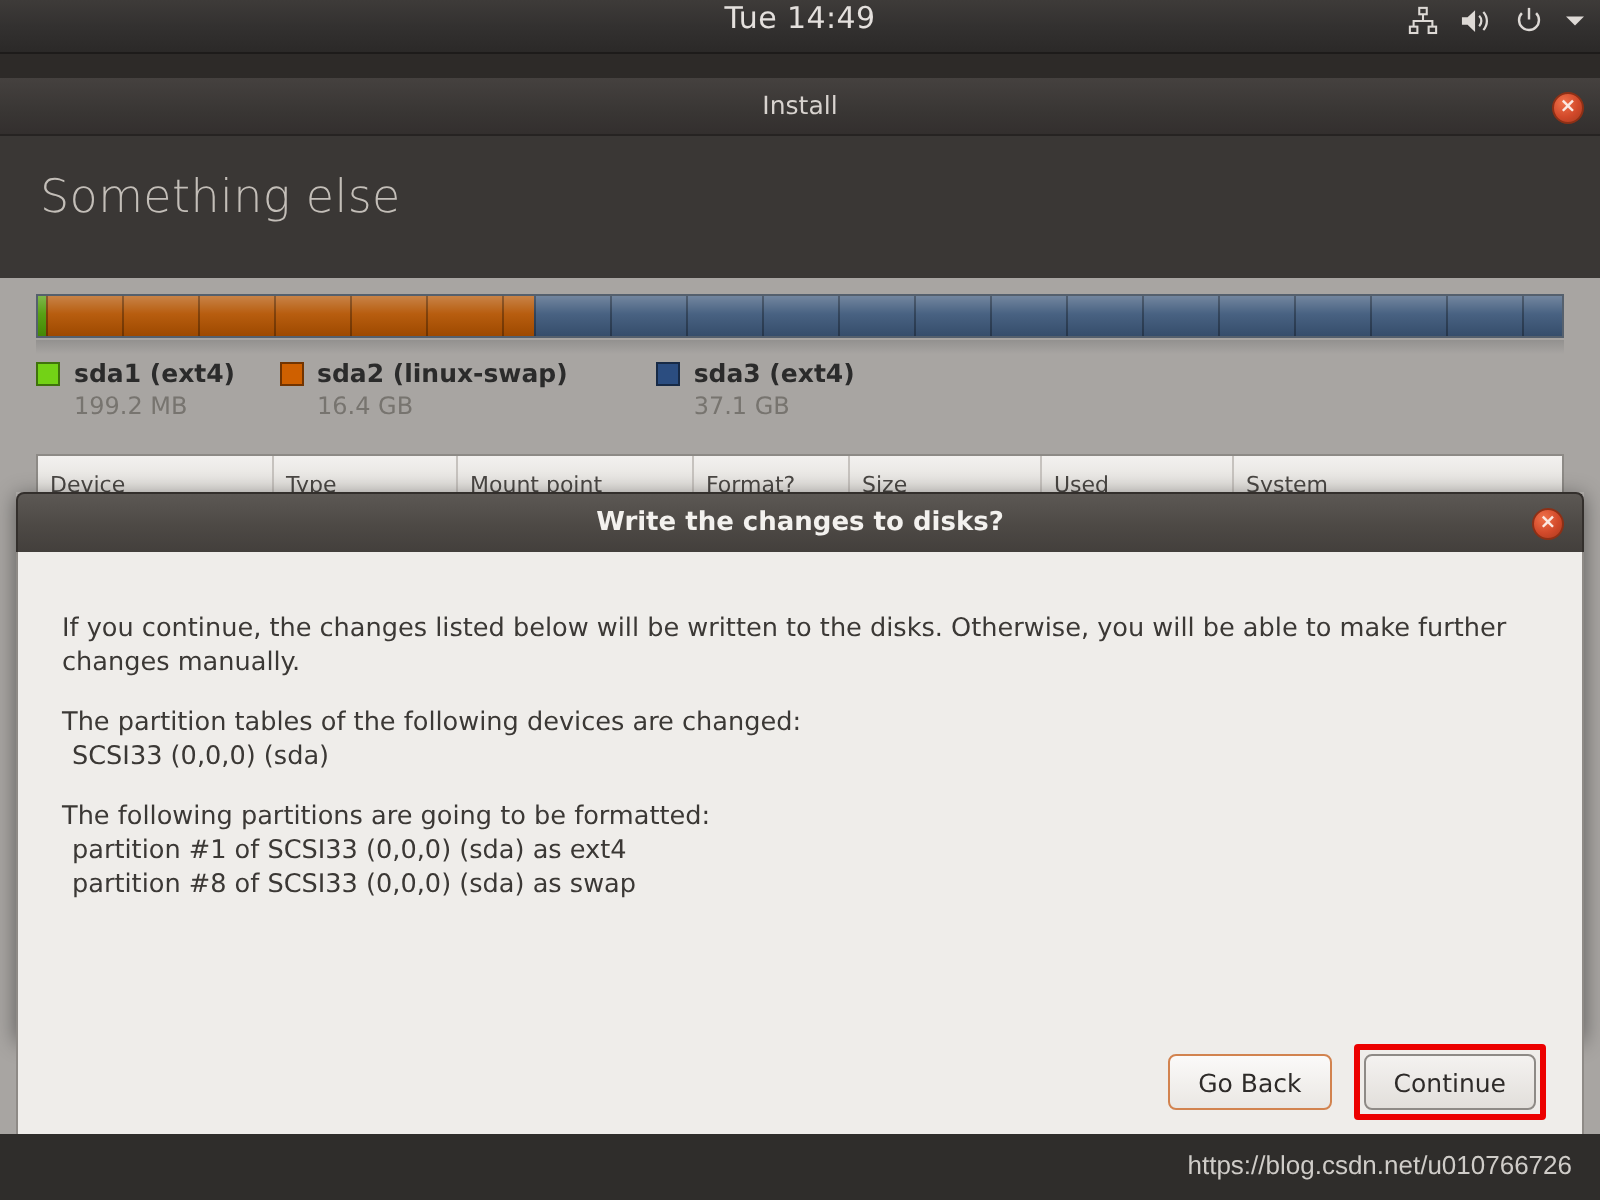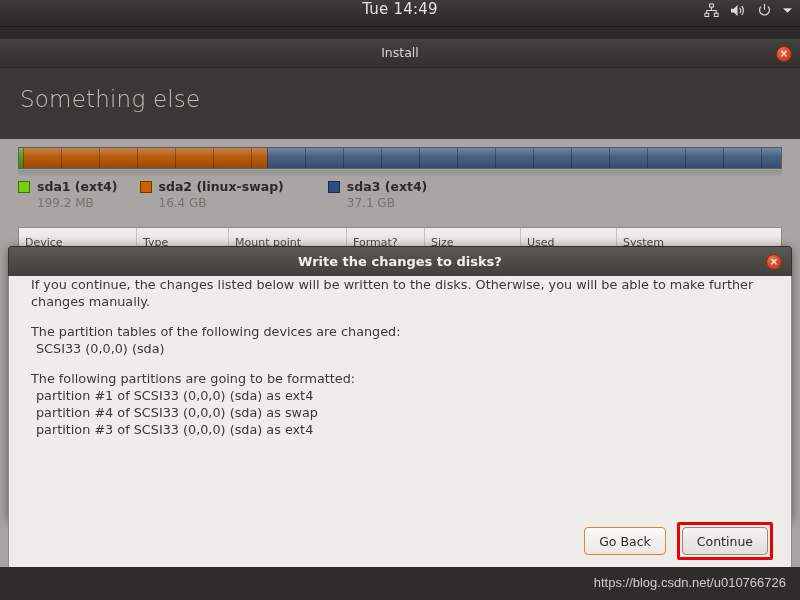--- a/index.html
+++ b/index.html
@@ -193,21 +193,21 @@
     position: absolute; left: 0; right: 0; top: 7px;
     text-align: center; color: #f3f1ee;
     font-size: 13px; font-weight: bold;
   }
   #dlg-title .closebtn { top: 7px; right: 9px; }
   #dlg-body {
     height: 299px;
     background: #efedea;
     border: 1px solid #8e8a86; border-top: none;
     position: relative;
-    padding: 0 22px 0 22px;
+    padding: 30px 22px 0 22px;
   }
   #dlg-body p {
     color: #3b3835; font-size: 12.8px; line-height: 17px;
     margin-bottom: 13px;
   }
   #dlg-body p.tight { margin-bottom: 0; }
   #dlg-body .indent { padding-left: 5px; }
 
   #dlg-buttons {
     position: absolute; right: 18px; bottom: 14px;
@@ -364,22 +364,21 @@
       <div id="dlg-title">
         <div class="t">Write the changes to disks?</div>
         <div class="closebtn">×</div>
       </div>
       <div id="dlg-body">
         <p>If you continue, the changes listed below will be written to the disks. Otherwise, you will be able to make further changes manually.</p>
         <p class="tight">The partition tables of the following devices are changed:</p>
         <p class="indent">SCSI33 (0,0,0) (sda)</p>
         <p class="tight">The following partitions are going to be formatted:</p>
         <p class="indent tight">partition #1 of SCSI33 (0,0,0) (sda) as ext4</p>
-        <p class="indent tight">partition #4 of SCSI33 (0,0,0) (sda) as swap</p>
-        <p class="indent tight">partition #3 of SCSI33 (0,0,0) (sda) as ext4</p>
+        <p class="indent tight">partition #8 of SCSI33 (0,0,0) (sda) as swap</p>
 
         <div id="dlg-buttons">
           <div class="dbtn goback">Go Back</div>
           <div id="continue-wrap">
             <div class="dbtn continue">Continue</div>
           </div>
         </div>
       </div>
     </div>
 

